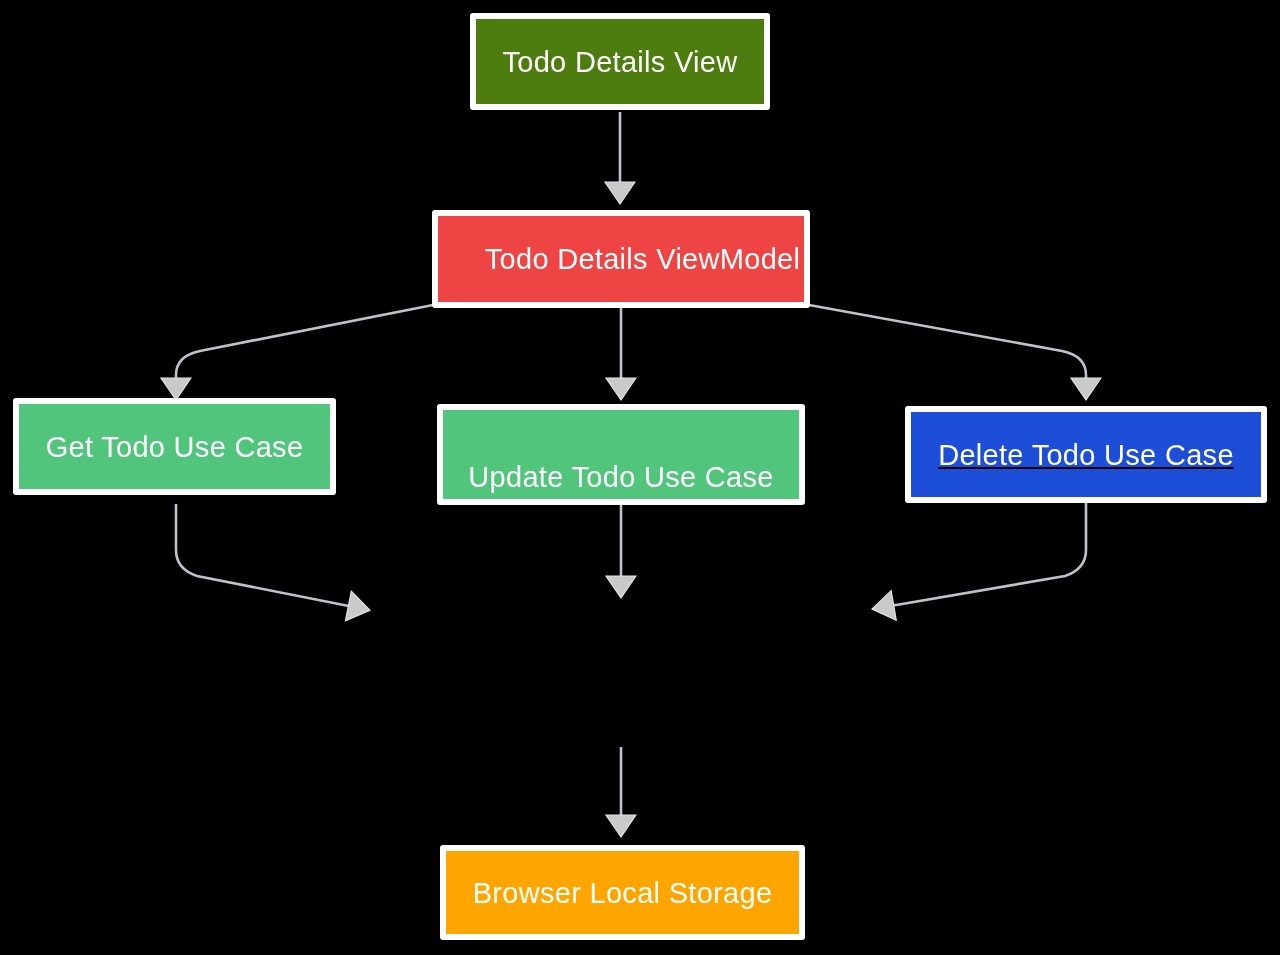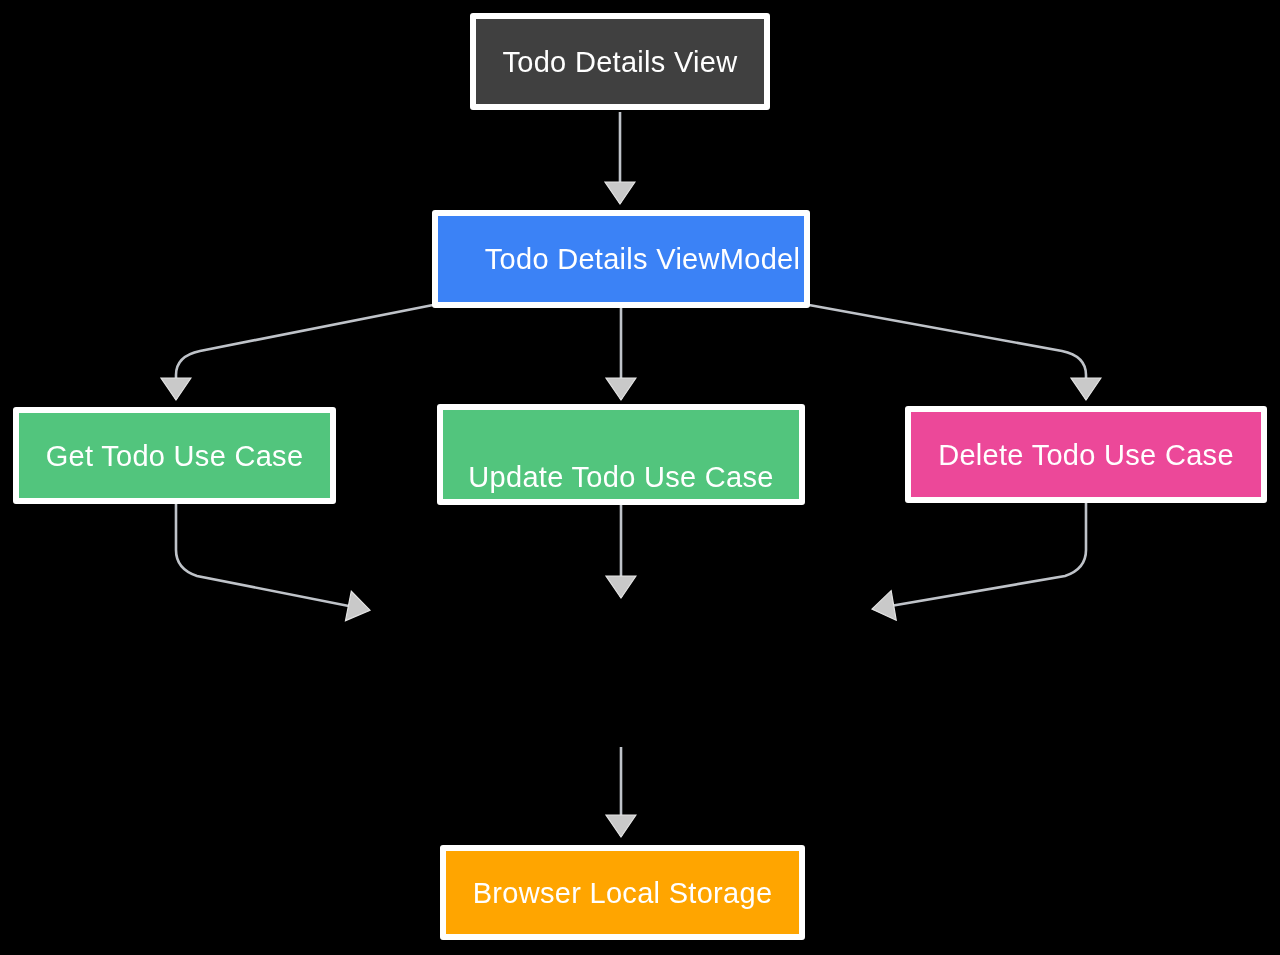--- a/index.html
+++ b/index.html
@@ -40,21 +40,21 @@
   .node-label {
     color: #ffffff;
     font-size: 29px;
     line-height: 44px;
     white-space: pre-line;
     letter-spacing: 0.3px;
   }
   
   #node-todo-details-view          { left: 470px; top: 13px;  width: 300px; height: 97px; }
   #node-todo-details-viewmodel     { left: 432px; top: 210px; width: 378px; height: 98px; }
-  #node-get-todo-use-case          { left: 13px;  top: 407px; width: 323px; height: 97px; }
+  #node-get-todo-use-case          { left: 13px;  top: 398px; width: 323px; height: 97px; }
   #node-update-todo-use-case       { left: 437px; top: 404px; width: 368px; height: 101px; }
   #node-delete-todo-use-case       { left: 905px; top: 406px; width: 362px; height: 97px; }
   #node-todo-repository-implementation { left: 378px; top: 603px; width: 484px; height: 142px; }
   #node-browser-local-storage      { left: 440px; top: 845px; width: 365px; height: 95px; }
 </style>
 </head>
 <body>
 
 <div id="canvas">
 
@@ -70,37 +70,37 @@
       <path class="edge" d="M433,305 L200,351 Q176,356 176,375 L176,399" marker-end="url(#arrowhead)"></path>
       <path class="edge" d="M621,308 L621,399" marker-end="url(#arrowhead)"></path>
       <path class="edge" d="M809,305 L1062,351 Q1086,356 1086,375 L1086,399" marker-end="url(#arrowhead)"></path>
       <path class="edge" d="M176,504 L176,550 Q176,569 197,576 L369,610" marker-end="url(#arrowhead)"></path>
       <path class="edge" d="M621,505 L621,597" marker-end="url(#arrowhead)"></path>
       <path class="edge" d="M1086,503 L1086,550 Q1086,569 1065,576 L873,609" marker-end="url(#arrowhead)"></path>
       <path class="edge" d="M621,747 L621,836" marker-end="url(#arrowhead)"></path>
     </g>
   </svg>
 
-  <div class="node" id="node-todo-details-view" style="background-color: #404040;">
+  <div class="node" id="node-todo-details-view" style="background-color: #4d7c0f;">
     <span class="node-label">Todo Details View</span>
   </div>
 
-  <div class="node" id="node-todo-details-viewmodel" style="background-color: #3b82f6; padding-left: 43px;">
+  <div class="node" id="node-todo-details-viewmodel" style="background-color: #ef4444; padding-left: 43px;">
     <span class="node-label">Todo Details ViewModel</span>
   </div>
 
   <div class="node" id="node-get-todo-use-case" style="background-color: rgb(82, 197, 125);">
     <span class="node-label">Get Todo Use Case</span>
   </div>
 
   <div class="node" id="node-update-todo-use-case" style="background-color: rgb(82, 197, 125); align-items: flex-end;">
     <span class="node-label">Update Todo Use Case</span>
   </div>
 
-  <div class="node" id="node-delete-todo-use-case" style="background-color: #ec4899;">
+  <div class="node" id="node-delete-todo-use-case" style="background-color: #1d4ed8; text-decoration: underline;">
     <span class="node-label">Delete Todo Use Case</span>
   </div>
 
 
   <div class="node" id="node-browser-local-storage" style="background-color: rgb(255, 165, 0);">
     <span class="node-label">Browser Local Storage</span>
   </div>
 
 </div>
 

